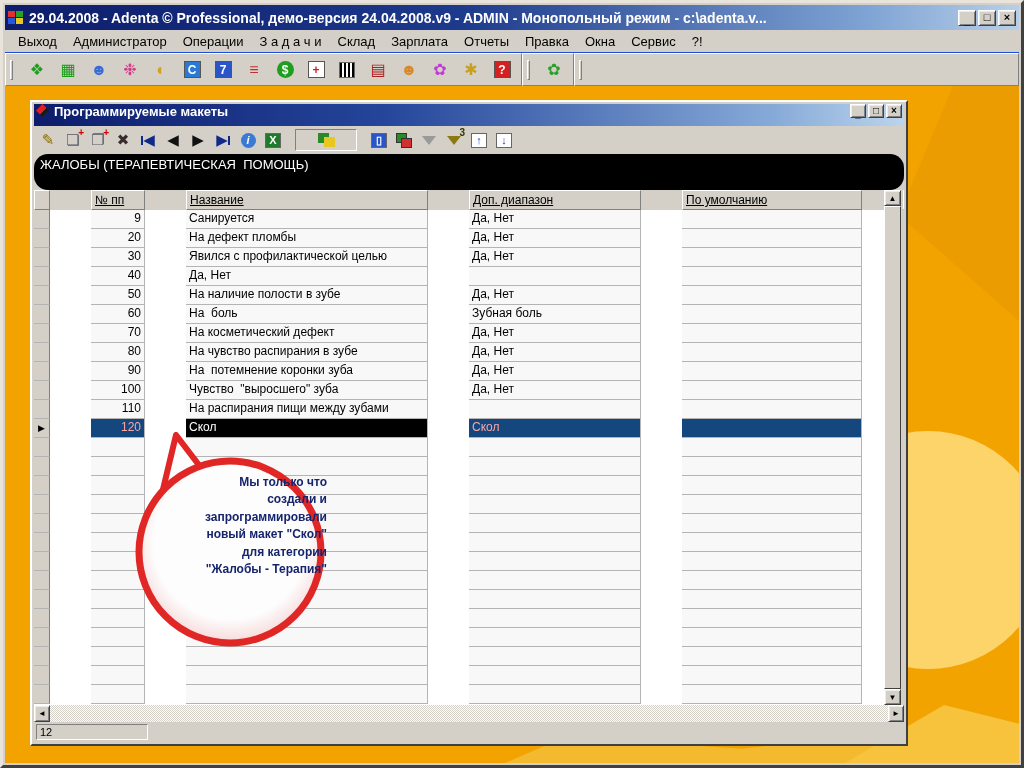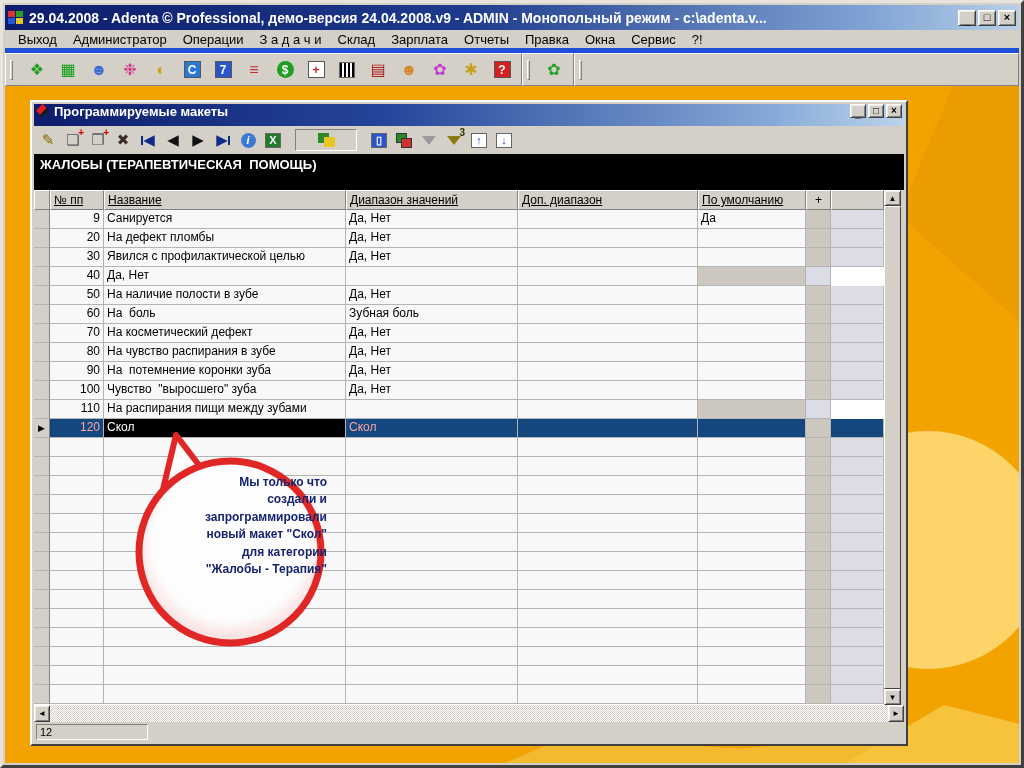--- a/index.html
+++ b/index.html
@@ -19,21 +19,21 @@
   .win-flag{ width:16px; height:14px; display:grid; grid-template-columns:7px 7px; grid-template-rows:6px 6px; gap:1px; }
   .win-flag i{ display:block; }
   .ctl{ width:18px; height:16px; margin-left:2px; background:var(--face);
     border:1px solid; border-color:#fff #404040 #404040 #fff;
     box-shadow:inset 1px 1px 0 #ecebe5, inset -1px -1px 0 #808080;
     font-size:11px; font-weight:bold; color:#000; display:flex; align-items:center; justify-content:center; line-height:1; cursor:default;}
   .ctl.min span{ position:relative; top:3px; }
 
   
   .menubar{ position:absolute; left:2px; top:27px; right:2px; height:23px; background:var(--face);
-    display:flex; align-items:center; padding:0 6px; gap:2px; border-bottom:5px solid #1d4ed8;}
+    display:flex; align-items:center; padding:0 6px; gap:2px; border-bottom:1px solid #1d4ed8;}
   .menu-item{ font-size:13px; color:#000; padding:2px 7px; white-space:pre; }
 
   
   .toolbar-row{ position:absolute; left:2px; top:50px; right:2px; height:33px; background:var(--face);
     display:flex; align-items:stretch; }
   .tb-group{ display:flex; align-items:center; gap:9px; padding:2px 8px 2px 4px; height:100%;
     border:1px solid; border-color:#fff #808080 #808080 #fff; }
   .gripper{ width:3px; height:20px; background:var(--face); border:1px solid; border-color:#fff #808080 #808080 #fff; margin-right:4px;}
   .tb-icon{ width:22px; height:22px; display:flex; align-items:center; justify-content:center; position:relative; }
   .tb-glyph{ font-size:16px; line-height:1; }
@@ -74,26 +74,26 @@
   .ti .sqg{ width:16px; height:15px; color:#fff; font-size:11px; font-weight:bold;
     display:flex; align-items:center; justify-content:center; }
   .ti .lay1{ position:absolute; width:11px; height:10px; left:3px; top:3px; border:1px solid #333; }
   .ti .lay2{ position:absolute; width:11px; height:10px; left:8px; top:8px; border:1px solid #333; }
   .wide-btn{ width:62px; height:22px; background:var(--face); border:1px solid; border-color:#808080 #fff #fff #808080;
     display:flex; align-items:center; justify-content:center; position:relative; margin:0 8px; }
   .funnel{ width:0; height:0; border-left:7px solid transparent; border-right:7px solid transparent; border-top:9px solid #999; position:relative; }
   .funnel::after{ content:""; position:absolute; left:-1px; top:-2px; width:2px; height:8px; background:inherit; }
 
   
-  .cat-band{ height:36px; background:#000; color:#fff; font-size:13px; font-weight:bold; padding:3px 6px; white-space:pre; }
+  .cat-band{ height:36px; background:#000; color:#fff; font-size:13px; font-weight:normal; padding:3px 6px; white-space:pre;border-radius:14px; }
 
   
   .table-zone{ flex:1; display:flex; overflow:hidden; }
   .table-left{ width:850px; display:flex; flex-direction:column; }
-  .trow{ display:grid; grid-template-columns:16px 54px 242px 172px 180px 108px 25px 53px; }
+  .trow{ display:grid; grid-template-columns:16px 54px 242px 172px 180px 108px 25px 53px;gap:41px; }
   .thead .hcell{ height:20px; background:var(--face); font-size:12px; padding:2px 3px; white-space:pre;
     border-top:1px solid #fff; border-left:1px solid #fff; border-right:1px solid #808080; border-bottom:1px solid #808080;
     text-decoration:underline; overflow:hidden; }
   .thead .hcell.noline{ text-decoration:none; }
   .thead .hcell.center{ text-align:center; }
   .tbody{ flex:1; overflow:hidden; background:#fff; }
   .cell{ height:19px; font-size:12px; line-height:17px; padding:0 3px; white-space:pre; overflow:hidden;
     background:#f8f8f8; border-right:1px solid var(--grid); border-bottom:1px solid var(--grid); color:#000; }
   .cell.ind{ background:var(--face); border-right:1px solid #808080; font-size:9px; text-align:center; line-height:18px; color:#000;}
   .cell.num{ text-align:right; }
@@ -310,21 +310,20 @@
         </div>
 
       <div class="cat-band">ЖАЛОБЫ (ТЕРАПЕВТИЧЕСКАЯ  ПОМОЩЬ)</div>
 
       <div class="table-zone">
         <div class="table-left">
           <div class="trow thead">
               <div class="hcell noline"></div>
               <div class="hcell">№ пп</div>
               <div class="hcell">Название</div>
-              <div class="hcell">Диапазон значений</div>
               <div class="hcell">Доп. диапазон</div>
               <div class="hcell">По умолчанию</div>
               <div class="hcell center noline" style="text-decoration: none;">+</div>
               <div class="hcell noline"></div>
             </div>
           <div class="tbody">
               <div class="trow">
                 <div class="cell ind"></div>
                 <div class="cell num">9</div>
                 <div class="cell">Санируется</div>

